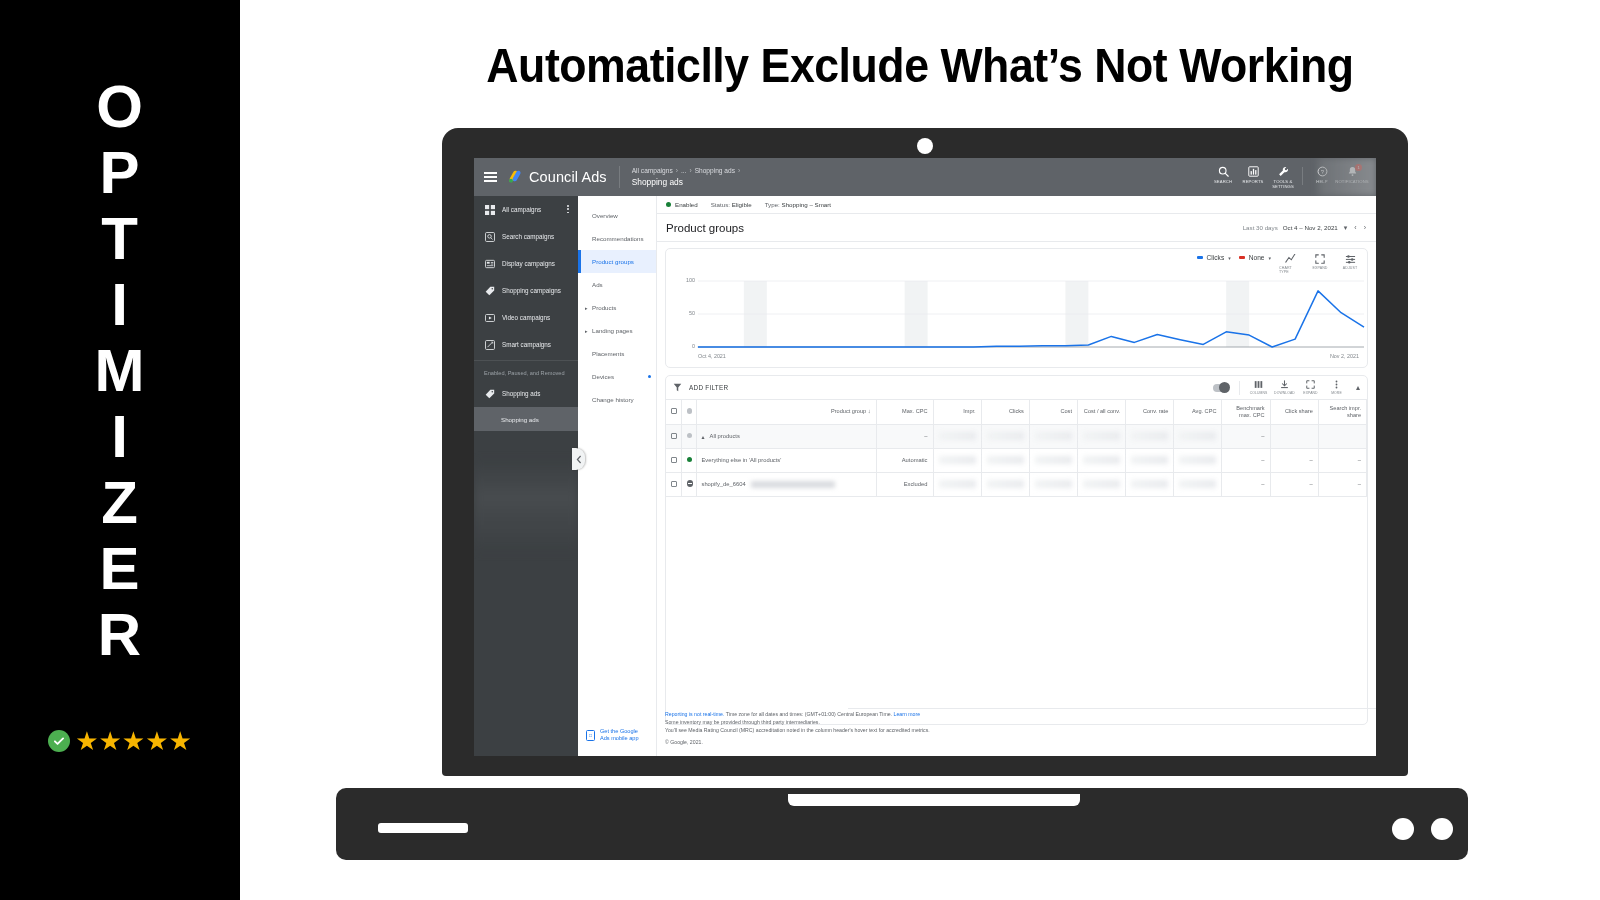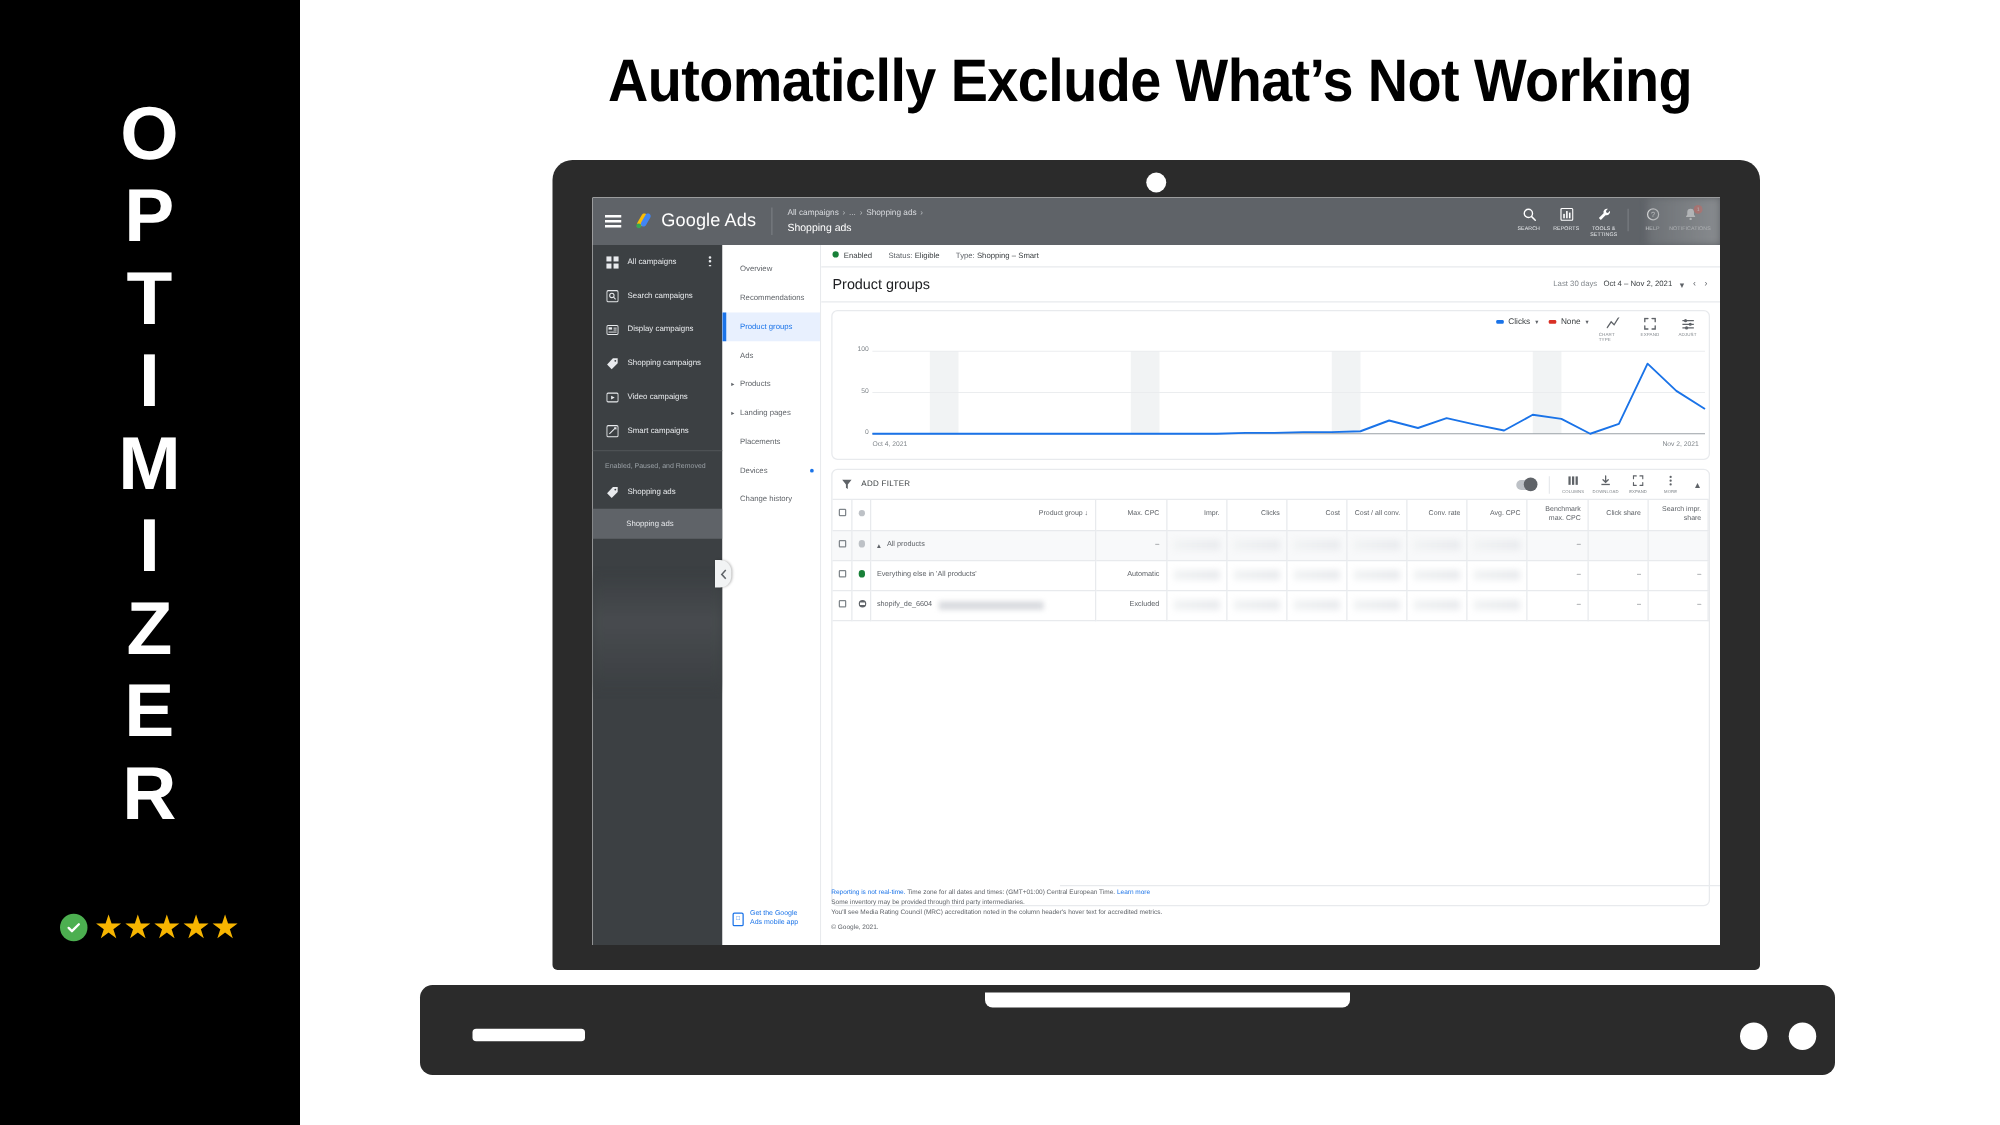--- a/index.html
+++ b/index.html
@@ -336,21 +336,21 @@
               <i></i>
               <i></i>
             </div>
           <div id="gads-logo">
             <svg width="16" height="16" viewBox="0 0 24 24">
               <path d="M3.5 18.2L9.3 7.9l3.1 1.8-5.8 10.3z" fill="#fbbc04"></path>
               <path d="M9.8 4.2c.9-1.6 3-2.1 4.5-1.2 1.6.9 2.1 3 1.2 4.5l-5.3 9.2c-.9 1.6-3 2.1-4.5 1.2-1.6-.9-2.1-3-1.2-4.5z" fill="#fbbc04"></path>
               <path d="M14.2 4.2c.9-1.6 3-2.1 4.5-1.2 1.6.9 2.1 3 1.2 4.5l-5.3 9.2c-.9 1.6-3 2.1-4.5 1.2-1.6-.9-2.1-3-1.2-4.5z" fill="#4285f4"></path>
               <circle cx="6" cy="17.5" r="2.9" fill="#34a853"></circle>
             </svg>
-            <span class="gname">Google Ads</span>
+            <span class="gname">Council Ads</span>
           </div>
           <div id="breadcrumb-wrap">
             <div id="breadcrumb">
                 <span>All campaigns</span>
                 <span class="sep">›</span>
                 <span>...</span>
                 <span class="sep">›</span>
                 <span>Shopping ads</span>
                 <span class="sep">›</span>
               </div>

